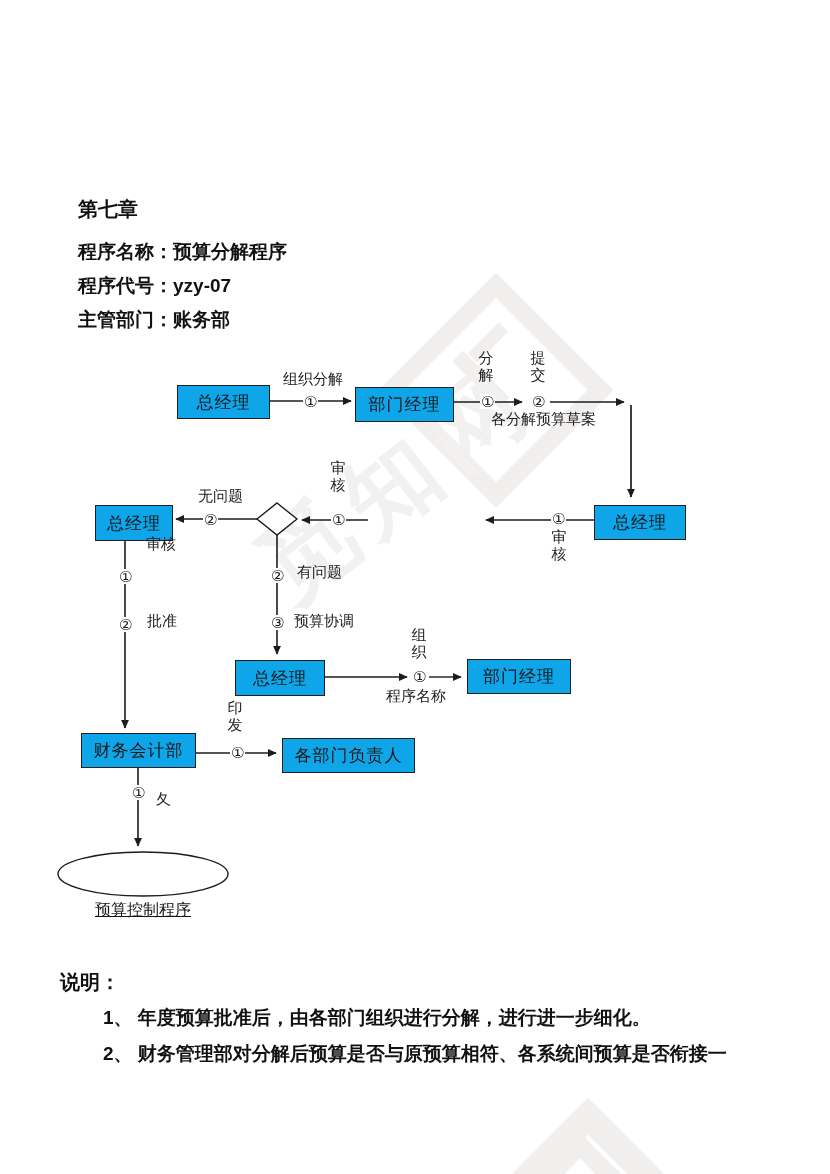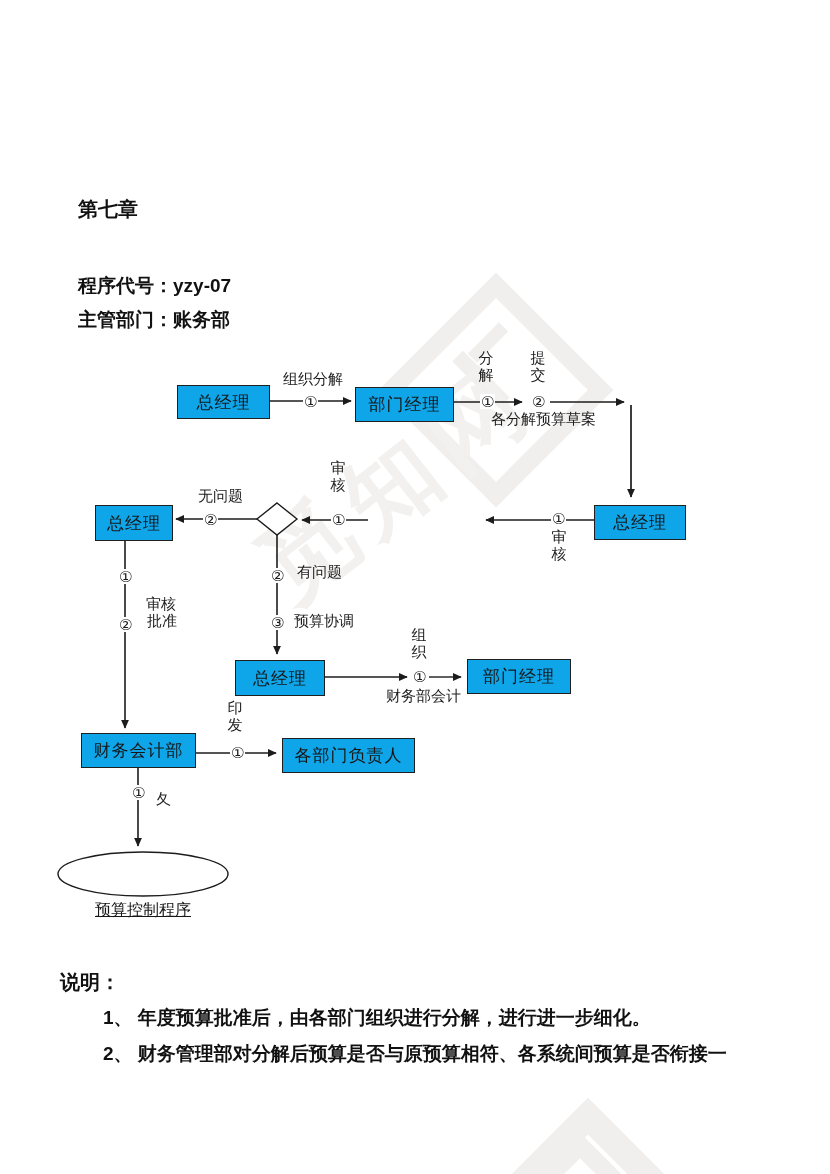--- a/index.html
+++ b/index.html
@@ -50,20 +50,21 @@
 <div class="page">
 
   <div class="wm wm-rot" style="left:413px;top:307px;width:130px;height:130px;border-width:18px;"></div>
   <div class="wm-bar" style="left:448px;top:372px;width:66px;height:15px;transform:rotate(45deg);"></div>
   <div class="wm-bar" style="left:466px;top:336px;width:44px;height:13px;transform:rotate(-45deg);"></div>
   <div class="wm-text" style="left:238px;top:420px;">觅知网</div>
   <div class="wm wm-rot" style="left:462px;top:1150px;width:200px;height:200px;border-width:26px;"></div>
   <div class="wm wm-rot" style="left:502px;top:1165px;width:120px;height:120px;border-width:18px;"></div>
 
   <div class="abs hline chapter" style="left:78px;top:196px;">第七章</div>
+  <div class="abs hline meta" style="left:78px;top:239px;">程序名称：预算分解程序</div>
   <div class="abs hline meta" style="left:78px;top:273px;">程序代号：yzy-07</div>
   <div class="abs hline meta" style="left:78px;top:307px;">主管部门：账务部</div>
 
   <svg class="flow" width="830" height="1174" viewBox="0 0 830 1174">
     <defs>
       <marker id="arr" markerWidth="10" markerHeight="8" refX="8.2" refY="4" orient="auto" markerUnits="userSpaceOnUse">
         <path d="M0,0 L9,4 L0,8 z" fill="#1c1c1c"></path>
       </marker>
     </defs>
     <g stroke="#1c1c1c" stroke-width="1.4" fill="none">
@@ -122,27 +123,27 @@
   <div class="vlabel" style="left:477px;top:349px;">分
 解</div>
   <div class="vlabel" style="left:529px;top:349px;">提
 交</div>
   <div class="hlabel" style="left:491px;top:411px;">各分解预算草案</div>
   <div class="vlabel" style="left:550px;top:528px;">审
 核</div>
   <div class="vlabel" style="left:329px;top:459px;">审
 核</div>
   <div class="hlabel" style="left:198px;top:488px;">无问题</div>
-  <div class="hlabel" style="left:146px;top:596px;">审核</div>
+  <div class="hlabel" style="left:146px;top:536px;">审核</div>
   <div class="hlabel" style="left:147px;top:613px;">批准</div>
   <div class="hlabel" style="left:297px;top:564px;">有问题</div>
   <div class="hlabel" style="left:294px;top:613px;">预算协调</div>
   <div class="vlabel" style="left:410px;top:626px;">组
 织</div>
-  <div class="hlabel" style="left:386px;top:688px;">财务部会计</div>
+  <div class="hlabel" style="left:386px;top:688px;">程序名称</div>
   <div class="vlabel" style="left:226px;top:699px;">印
 发</div>
   <div class="hlabel" style="left:156px;top:791px;">夂</div>
 
   <div class="abs notes-title" style="left:60px;top:969px;">说明：</div>
   <div class="abs note-item" style="left:103px;top:1005px;">1、 年度预算批准后，由各部门组织进行分解，进行进一步细化。</div>
   <div class="abs note-item" style="left:103px;top:1041px;">2、 财务管理部对分解后预算是否与原预算相符、各系统间预算是否衔接一</div>
 
 </div>
 

